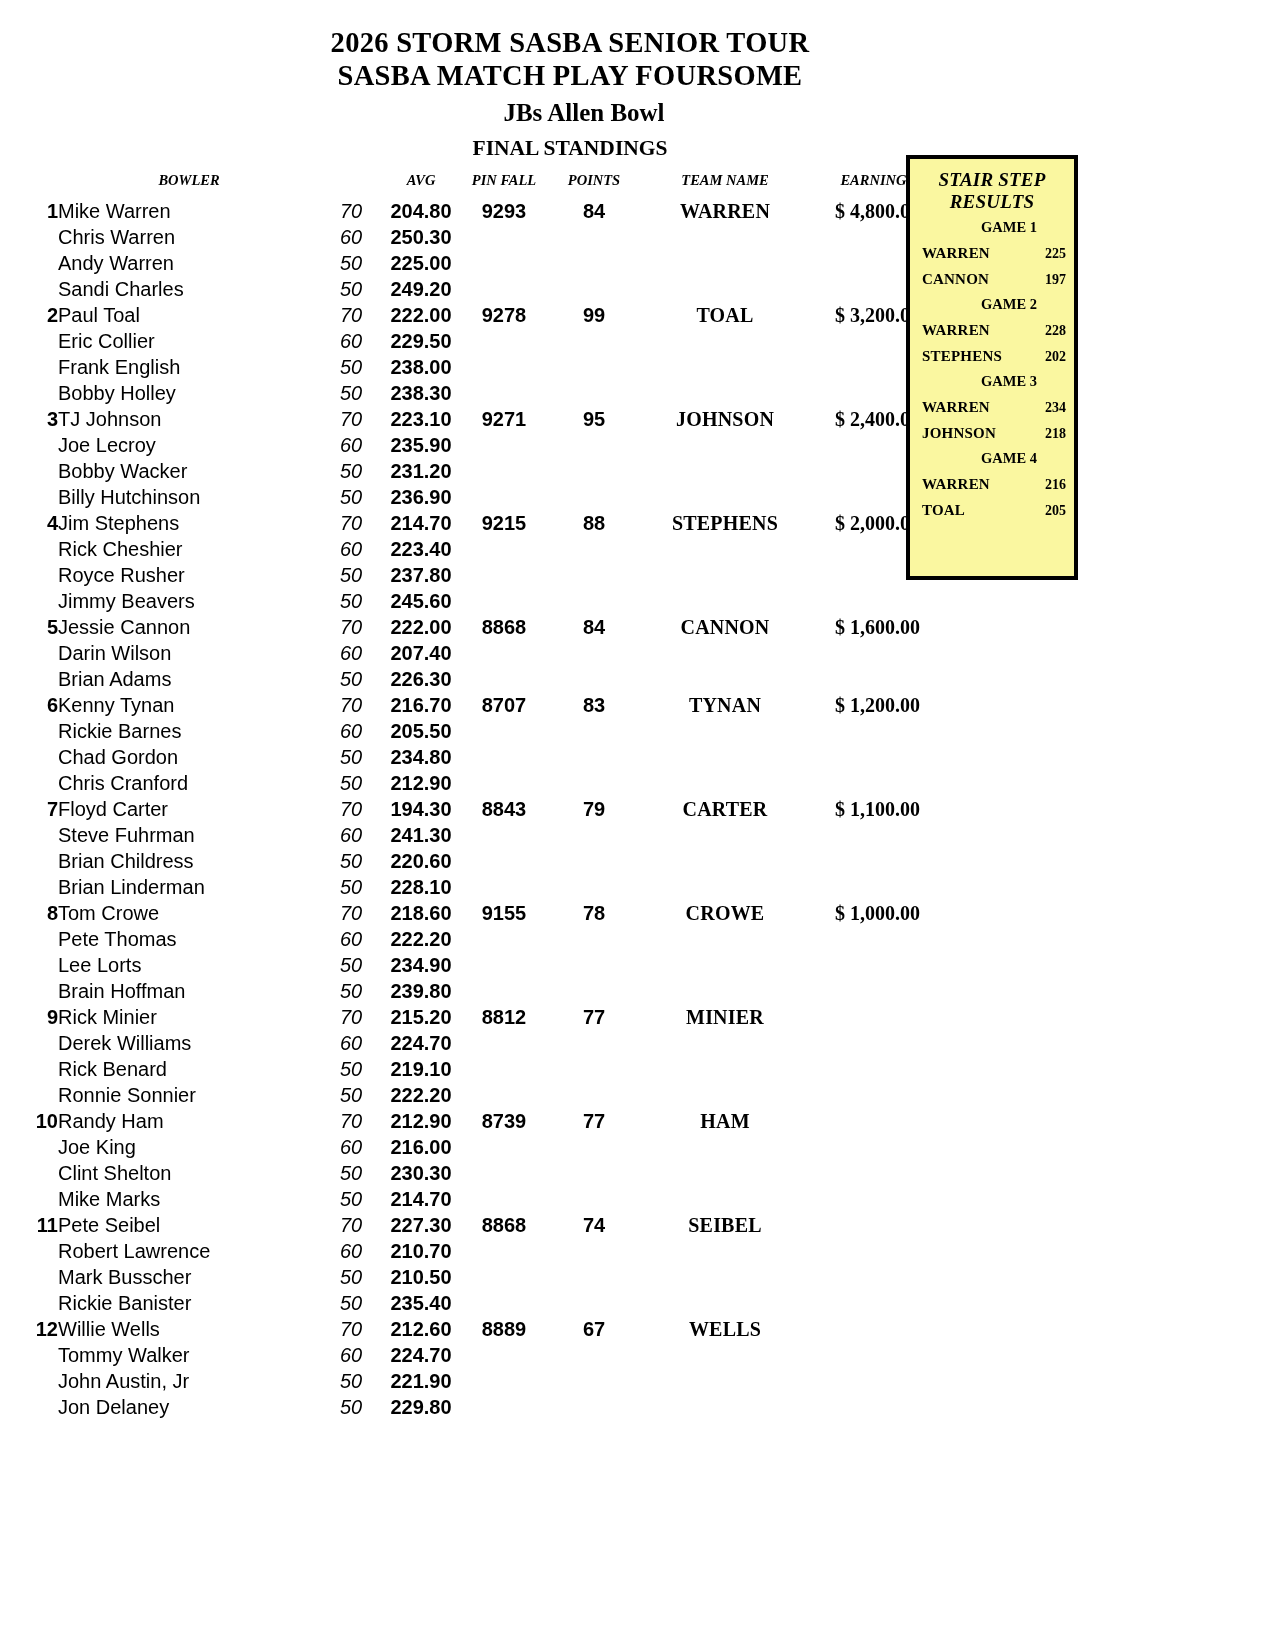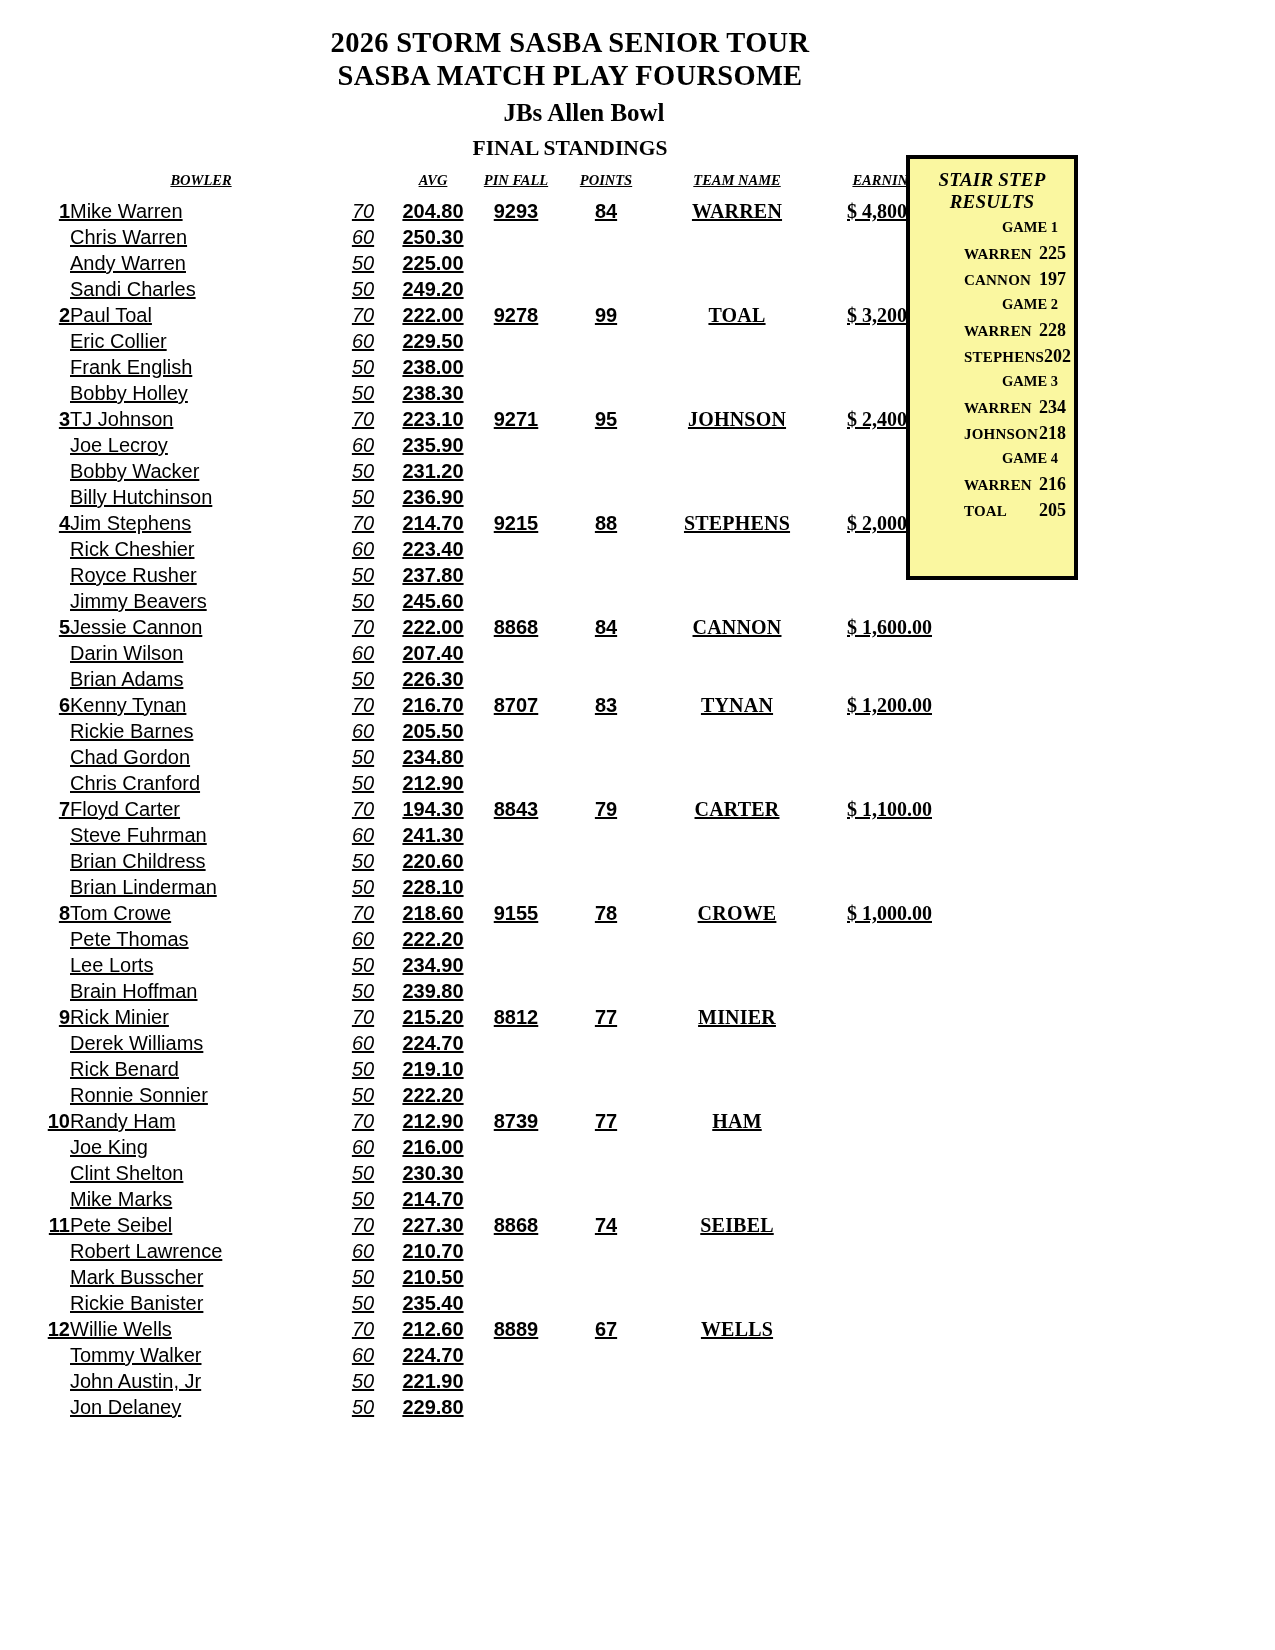--- a/index.html
+++ b/index.html
@@ -43,24 +43,23 @@
     font-family: "Liberation Serif", serif;
     font-weight: bold;
     font-size: 21.5px;
     line-height: 30px;
     padding-top: 2px;
   }
 
   
   .standings {
     position: absolute;
-    left: 12px;
+    left: 0;
     top: 172px;
     width: 945px;
-    text-decoration: underline;
   }
   table.grid {
     border-collapse: collapse;
     width: 945px;
     table-layout: fixed;
   }
   table.grid td, table.grid th {
     padding: 0;
     vertical-align: baseline;
     white-space: nowrap;
@@ -157,22 +156,21 @@
     font-family: "Liberation Serif", serif;
     font-style: italic;
     font-weight: bold;
     font-size: 19px;
     text-align: center;
     padding-top: 10px;
     padding-bottom: 2px;
     letter-spacing: 0.2px;
   }
   .ss-games {
-    padding: 0 6px 0 6px;
-    margin-left: 48px;
+    padding: 0 6px 0 12px;
   }
   .ss-game-label {
     font-family: "Liberation Serif", serif;
     font-weight: bold;
     font-size: 14.5px;
     text-align: center;
     height: 25px;
     line-height: 25px;
     padding-left: 28px;
   }
@@ -185,21 +183,21 @@
   }
   .ss-team {
     font-family: "Liberation Serif", serif;
     font-weight: bold;
     font-size: 15px;
     letter-spacing: 0.2px;
   }
   .ss-score {
     font-family: "Liberation Serif", serif;
     font-weight: bold;
-    font-size: 18px;
+    font-size: 14px;
     padding-right: 2px;
   }
 </style>
 </head>
 <body>
 
 <div class="titles">
   <div class="title-line1">2026 STORM SASBA SENIOR TOUR</div>
   <div class="title-line2">SASBA MATCH PLAY FOURSOME</div>
   <div class="title-line3">JBs Allen Bowl</div>

